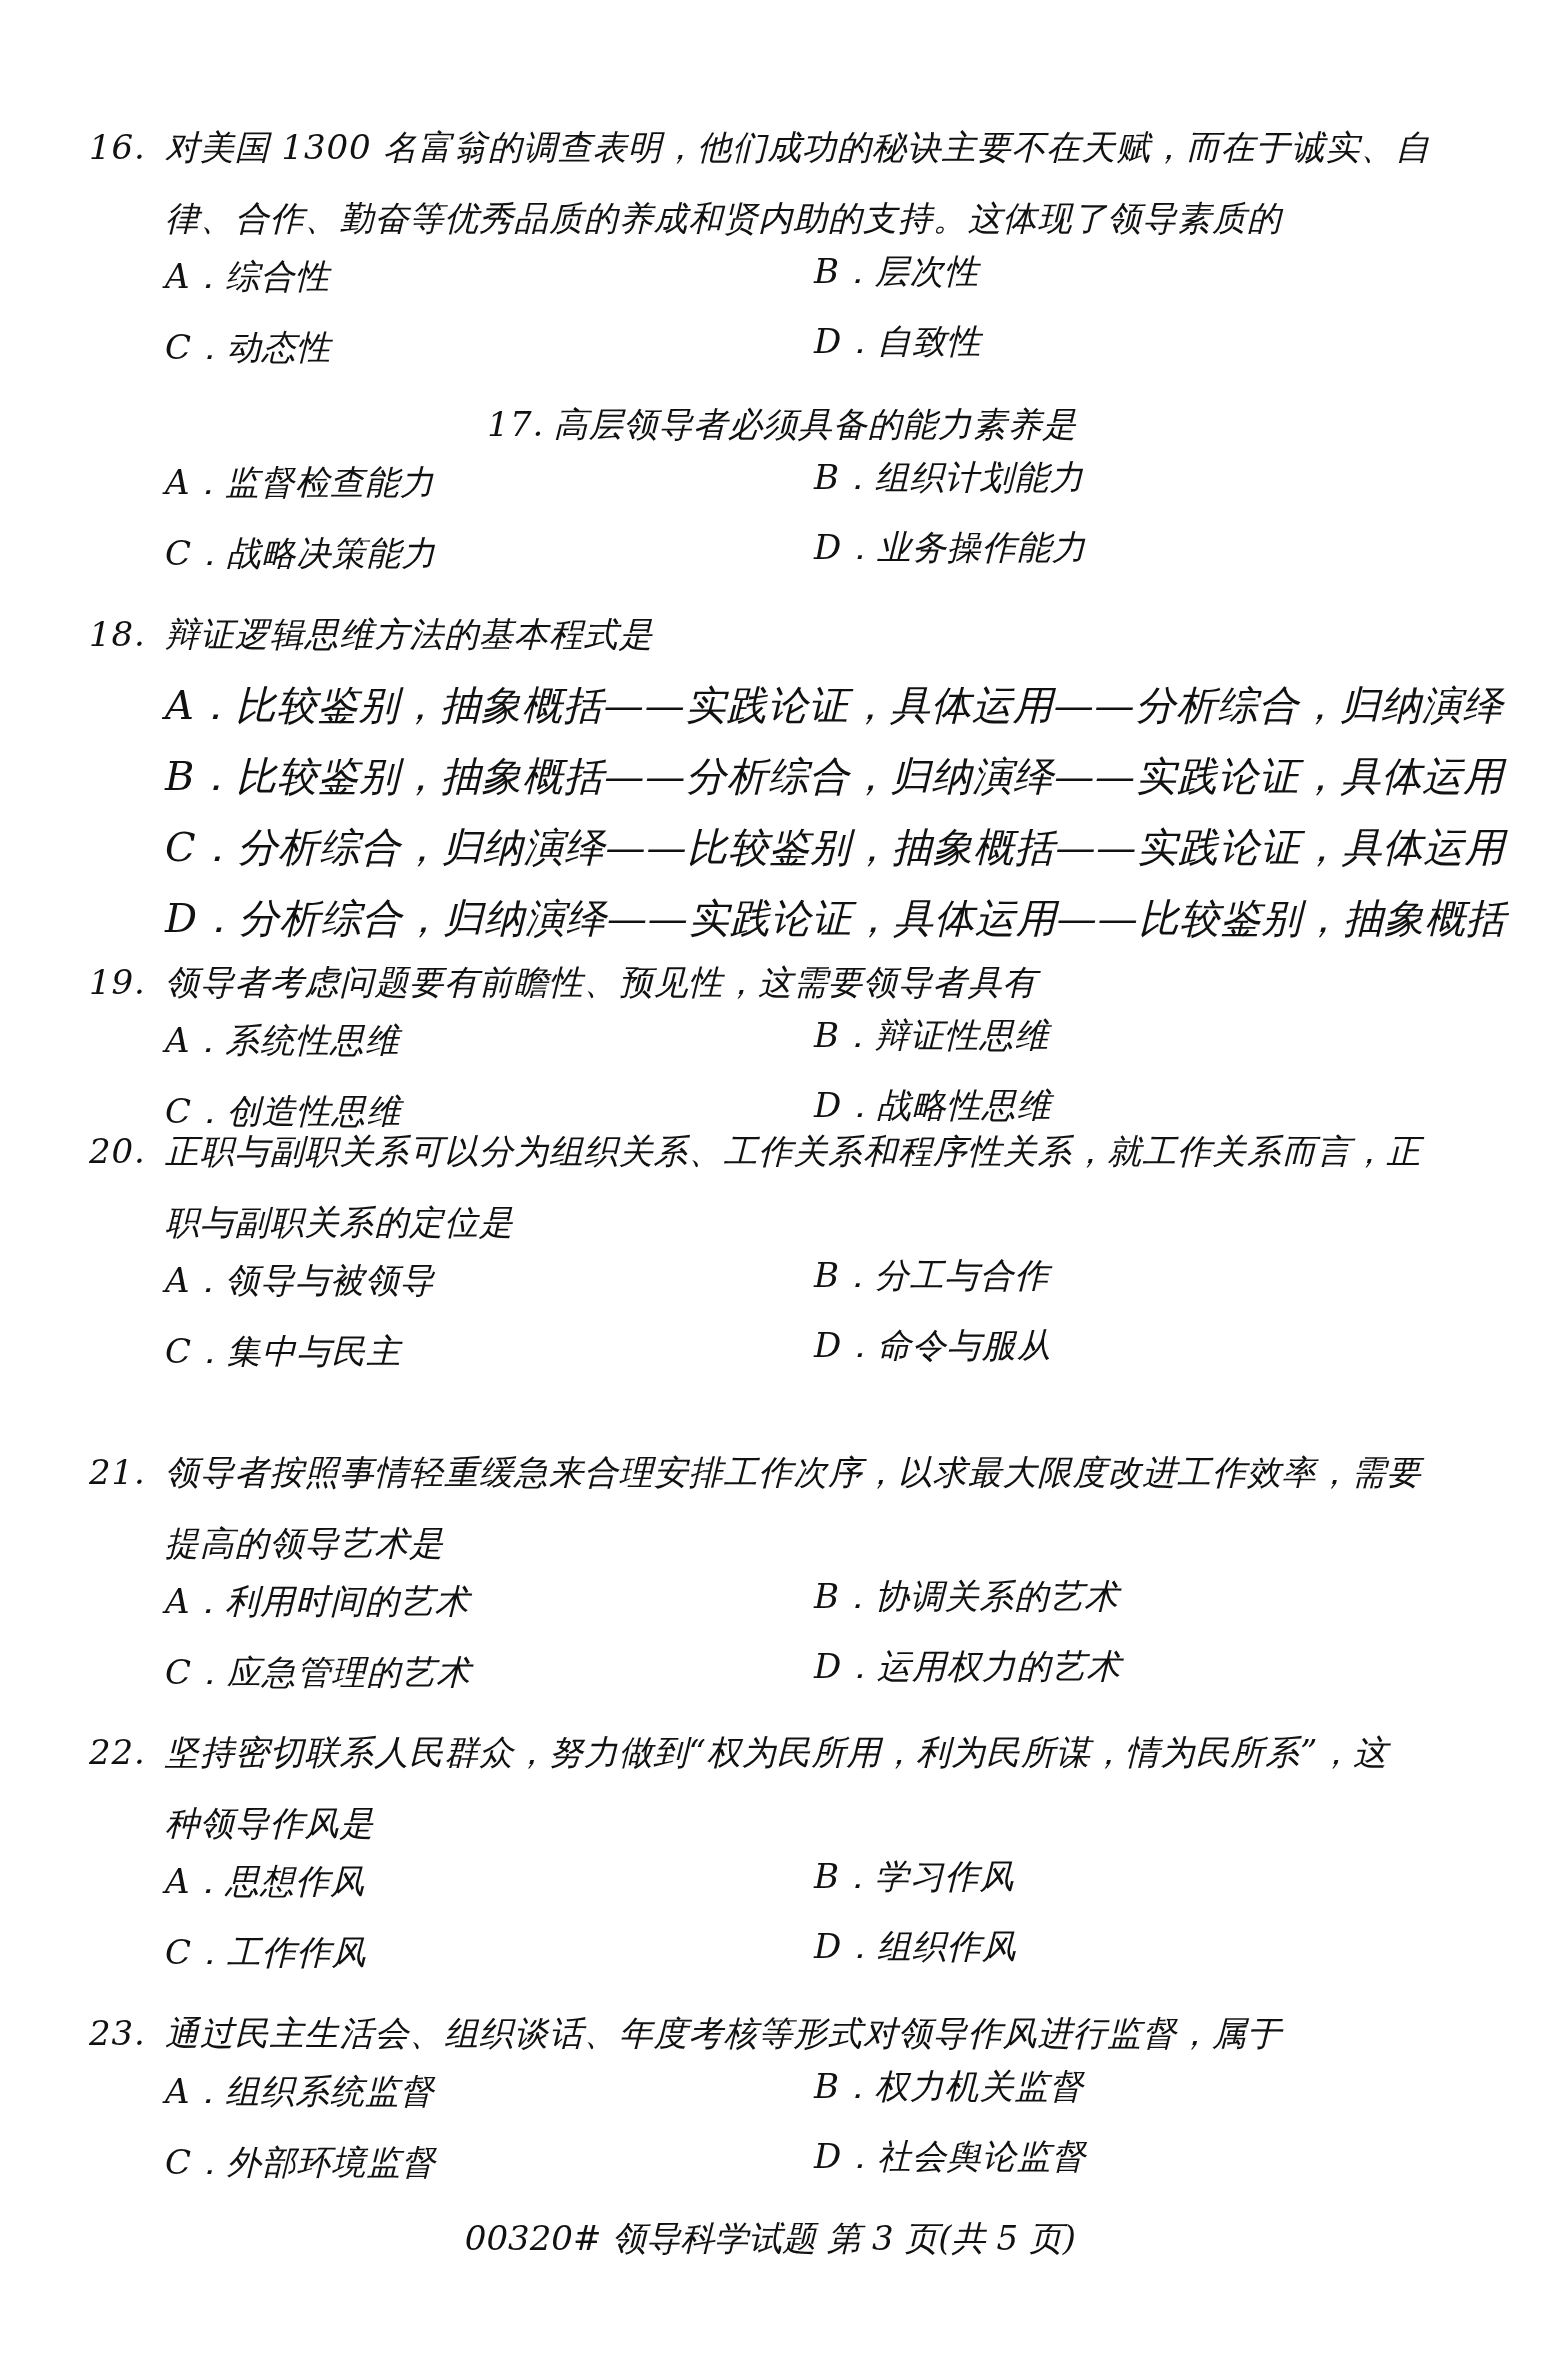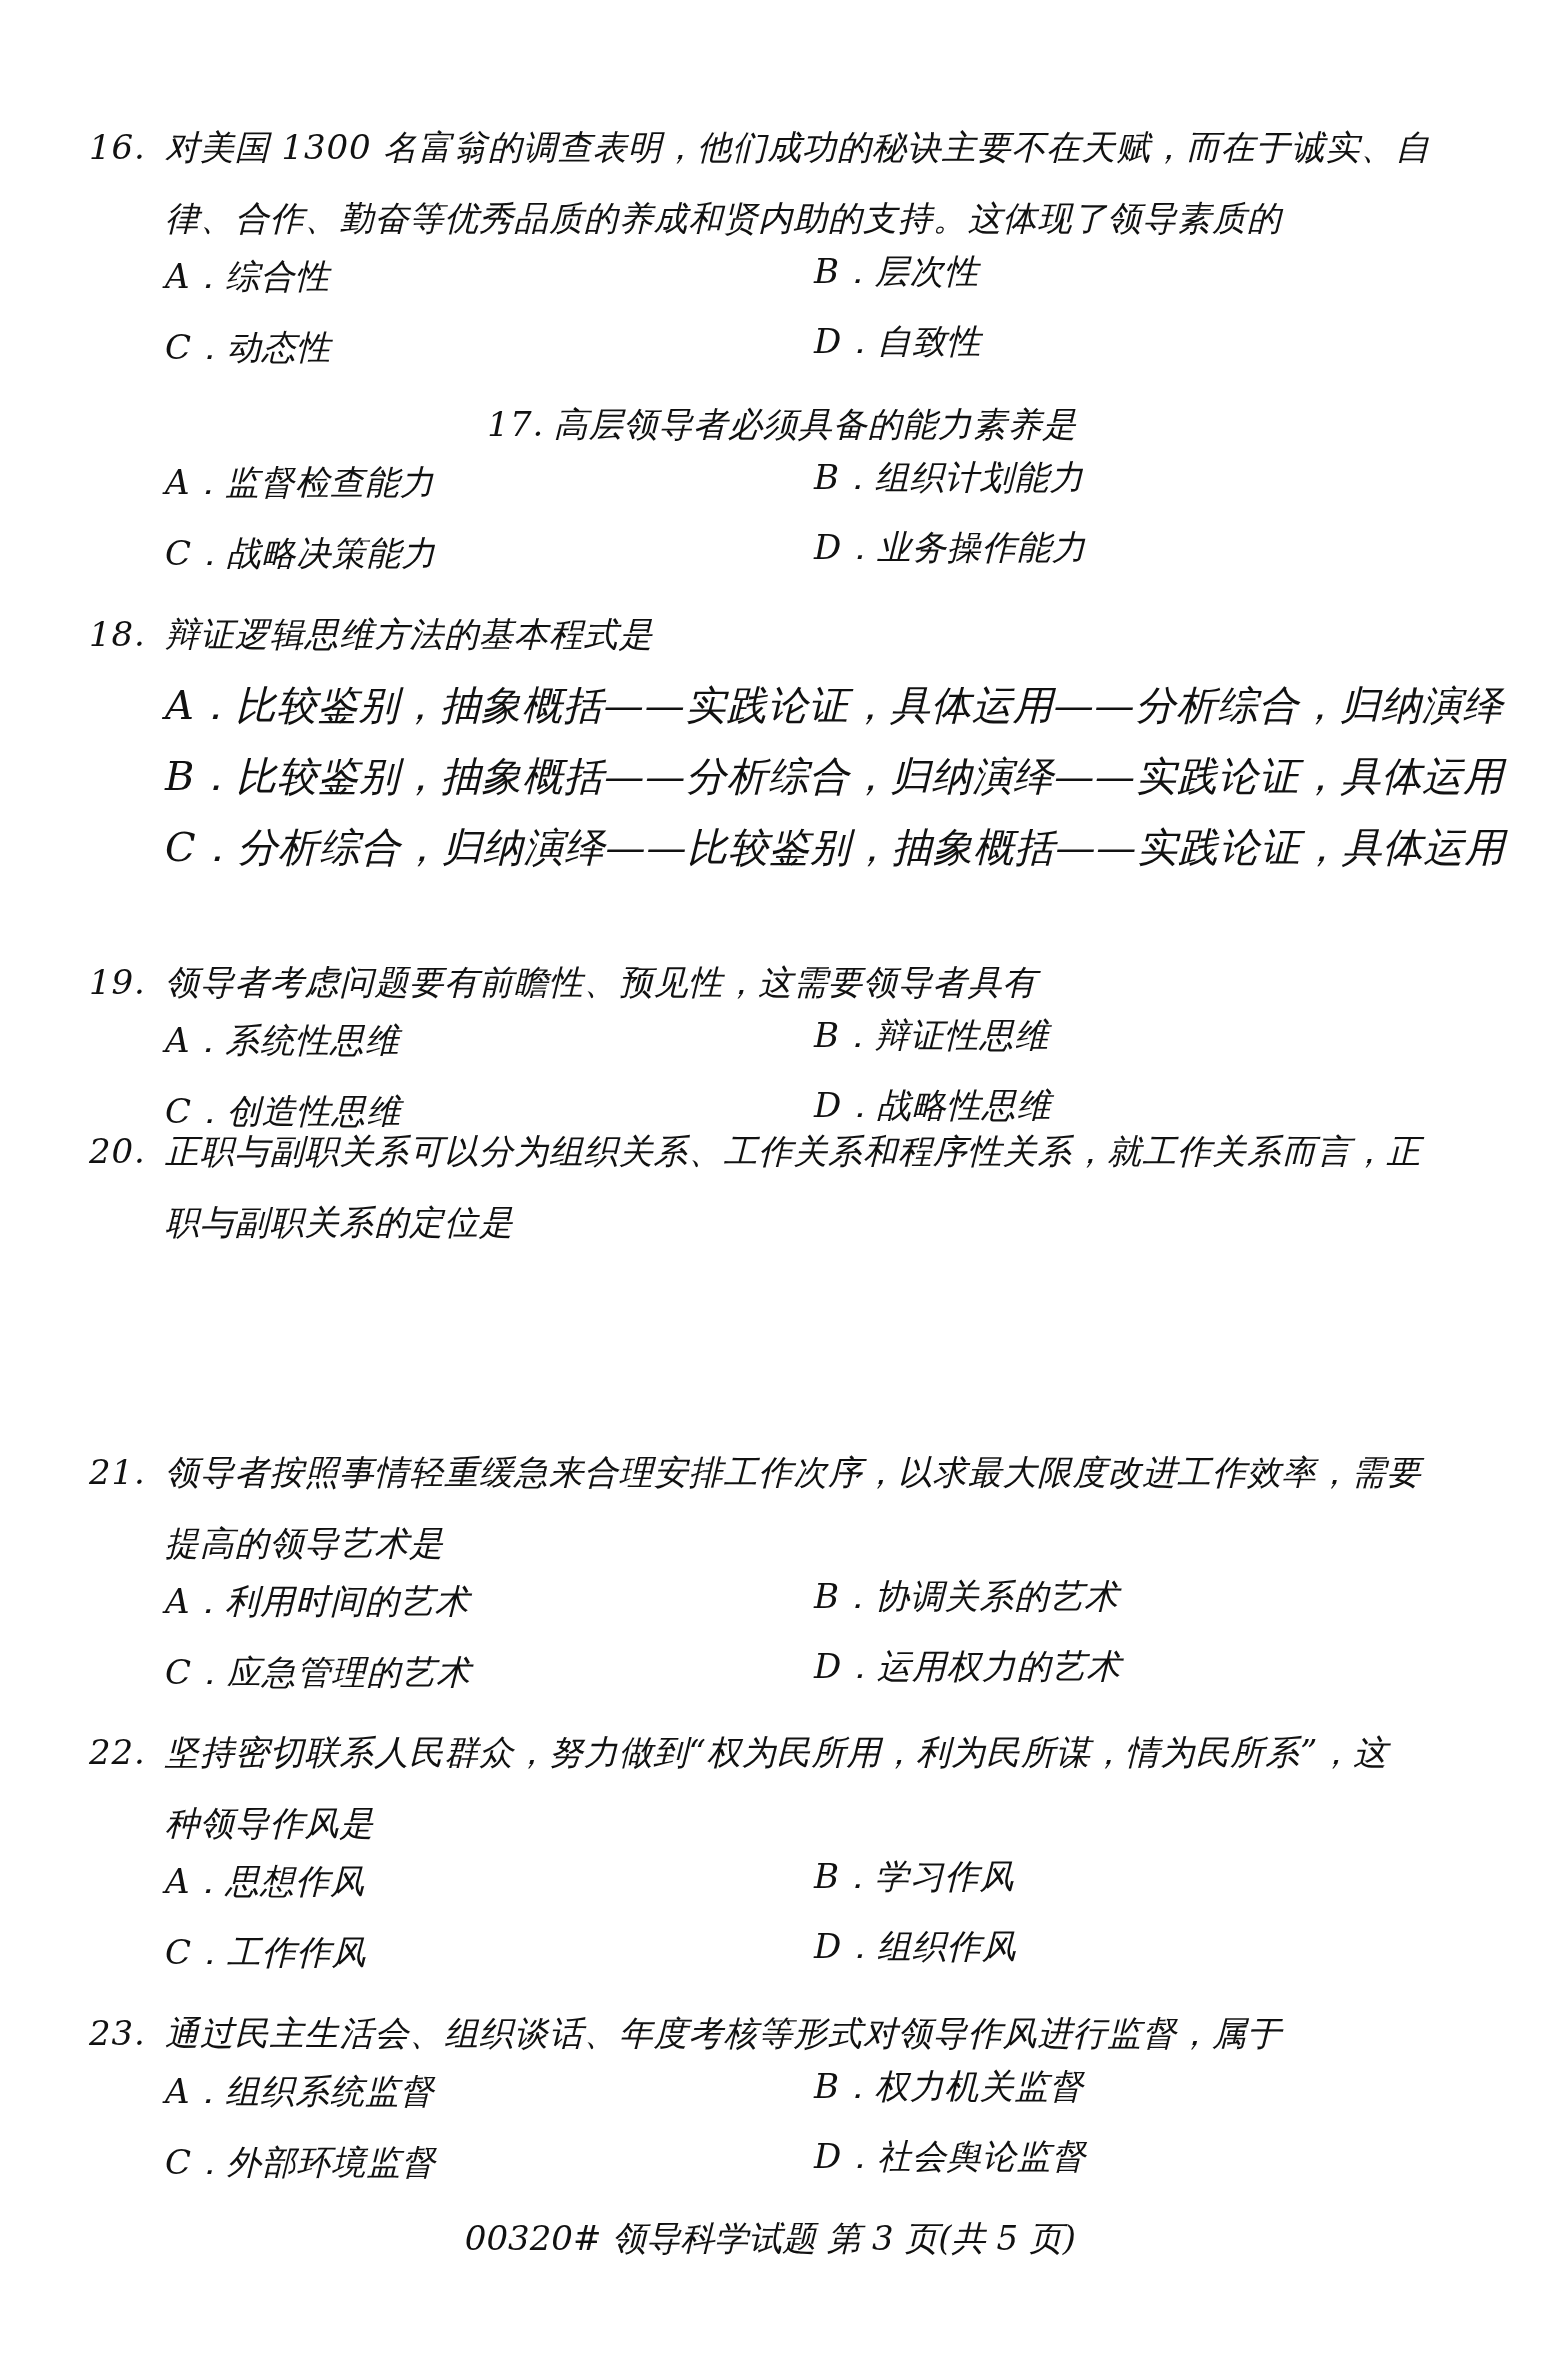--- a/index.html
+++ b/index.html
@@ -47,35 +47,42 @@
       <span class="opt c">C．战略决策能力</span>
       <span class="opt d">D．业务操作能力</span>
     </div>
   </div>
 
   <div class="q" style="top:599px;">
     <div class="qline"><span class="qnum">18.</span><span>辩证逻辑思维方法的基本程式是</span></div>
     <div class="optlong">A．比较鉴别，抽象概括——实践论证，具体运用——分析综合，归纳演绎</div>
     <div class="optlong">B．比较鉴别，抽象概括——分析综合，归纳演绎——实践论证，具体运用</div>
     <div class="optlong">C．分析综合，归纳演绎——比较鉴别，抽象概括——实践论证，具体运用</div>
+    <div class="optlong">D．分析综合，归纳演绎——实践论证，具体运用——比较鉴别，抽象概括</div>
   </div>
 
   <div class="q" style="top:947px;">
     <div class="qline"><span class="qnum">19.</span><span>领导者考虑问题要有前瞻性、预见性，这需要领导者具有</span></div>
     <div class="opts">
       <span class="opt a">A．系统性思维</span>
       <span class="opt b">B．辩证性思维</span>
       <span class="opt c">C．创造性思维</span>
       <span class="opt d">D．战略性思维</span>
     </div>
   </div>
 
   <div class="q" style="top:1116px;">
     <div class="qline"><span class="qnum">20.</span><span>正职与副职关系可以分为组织关系、工作关系和程序性关系，就工作关系而言，正</span></div>
     <div class="qline cont">职与副职关系的定位是</div>
+    <div class="opts">
+      <span class="opt a">A．领导与被领导</span>
+      <span class="opt b">B．分工与合作</span>
+      <span class="opt c">C．集中与民主</span>
+      <span class="opt d">D．命令与服从</span>
+    </div>
   </div>
 
   <div class="q" style="top:1437px;">
     <div class="qline"><span class="qnum">21.</span><span>领导者按照事情轻重缓急来合理安排工作次序，以求最大限度改进工作效率，需要</span></div>
     <div class="qline cont">提高的领导艺术是</div>
     <div class="opts">
       <span class="opt a">A．利用时间的艺术</span>
       <span class="opt b">B．协调关系的艺术</span>
       <span class="opt c">C．应急管理的艺术</span>
       <span class="opt d">D．运用权力的艺术</span>

